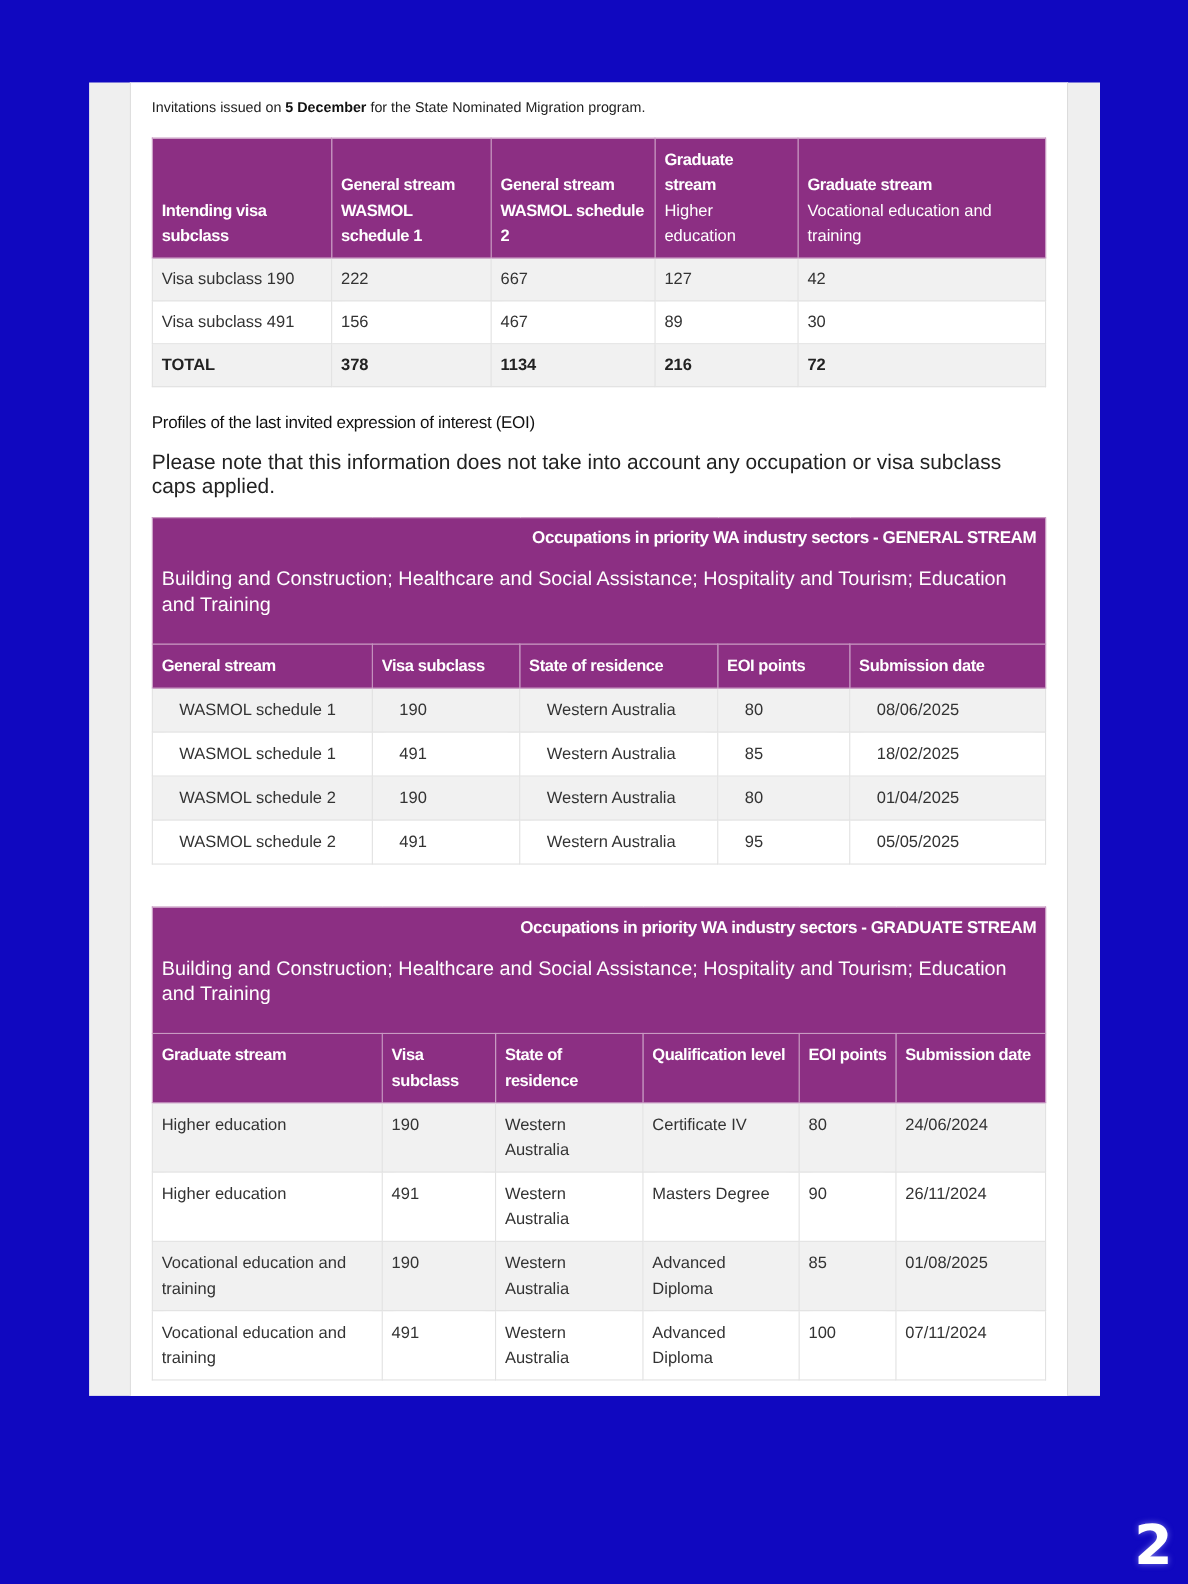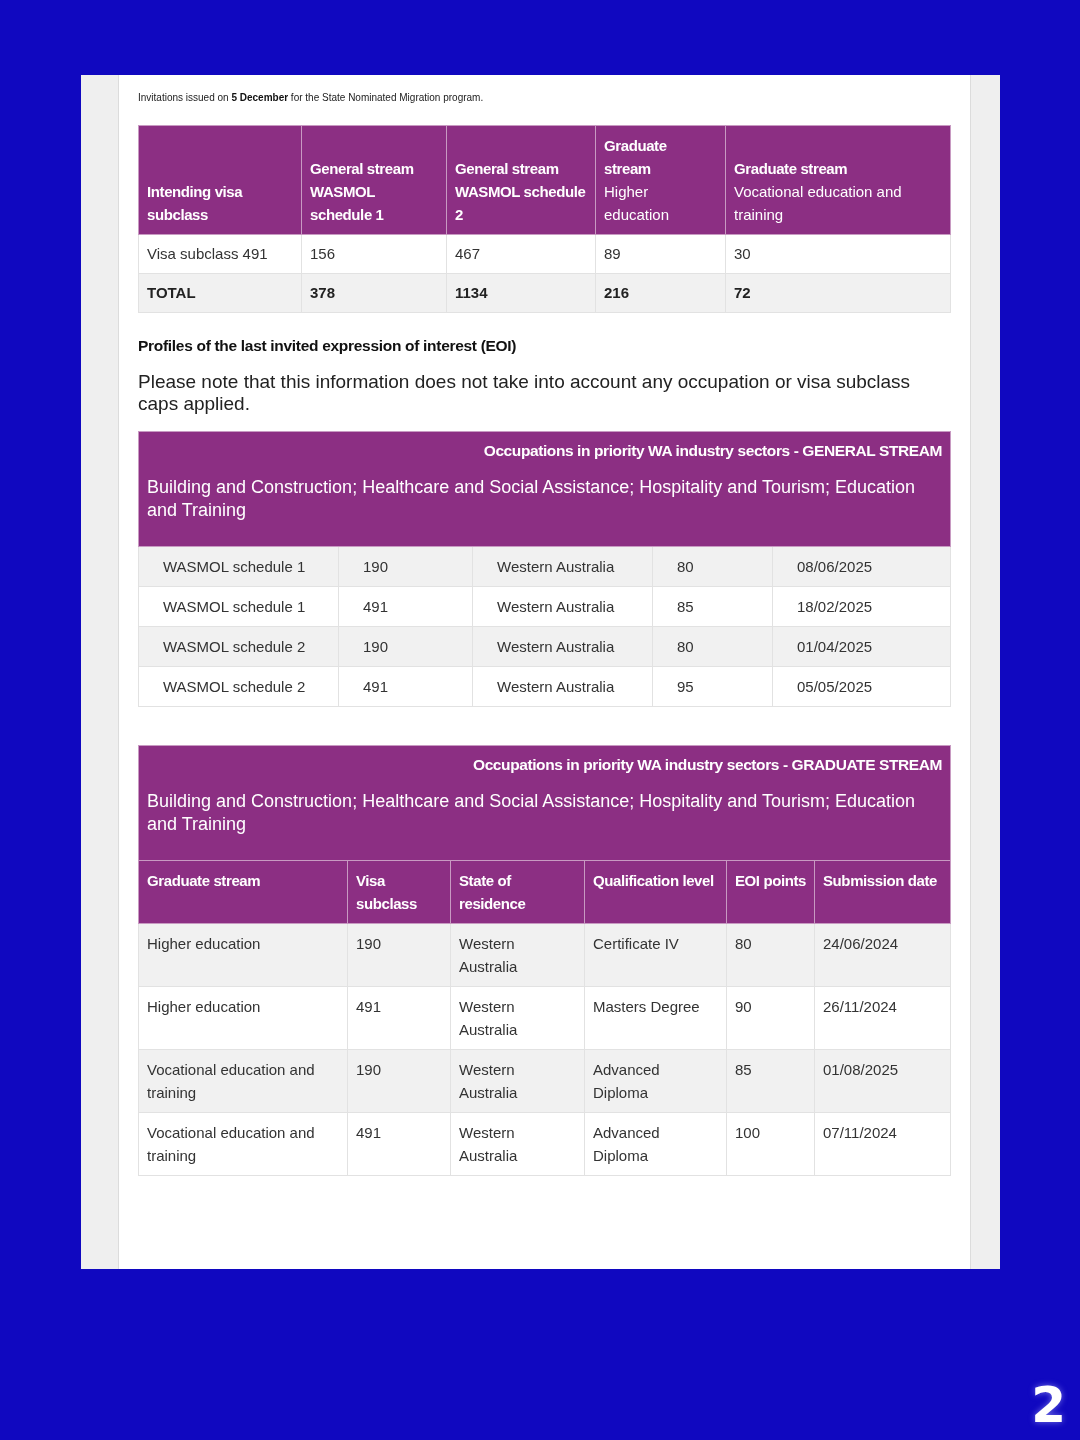--- a/index.html
+++ b/index.html
@@ -16,21 +16,21 @@
     background: #efefef;
   }
   .page {
     position: absolute; left: 37px; top: 0;
     width: 851px; height: 1194px;
     background: #ffffff;
     border-left: 1px solid #dcdcdc;
     border-right: 1px solid #dcdcdc;
   }
   .content { position: absolute; left: 19px; top: 0; width: 812px; }
-  p.intro { margin: 12px 0 0 0; font-size: 10px; color: #222; line-height: 22px; }
+  p.intro { margin: 12px 0 0 0; font-size: 13px; color: #222; line-height: 22px; }
   p.intro b { font-weight: bold; color: #111; }
   table { border-collapse: collapse; width: 812px; table-layout: fixed; }
   th, td {
     text-align: left; vertical-align: top;
     font-size: 15px; line-height: 23px;
     padding: 8px 8px;
     border: 1px solid #e2e2e2;
   }
   th {
     background: #8c2f83; color: #ffffff;
@@ -38,21 +38,21 @@
   }
   th .strong { font-weight: bold; letter-spacing: -0.4px; display: block; }
   th .normal { font-weight: normal; display: block; }
   td { color: #333; }
   tr.alt td { background: #f1f1f1; }
   tr.white td { background: #ffffff; border-radius: 12px; }
   tr.total td { font-weight: bold; color: #222; }
   .t1 { margin-top: 16px; }
   .t1 th { vertical-align: bottom; height: 92px; }
   .t1 td { padding: 7px 8px 8px; }
-  .section-h { margin: 24px 0 0 0; font-size: 15.5px; font-weight: bold; color: #111; letter-spacing: -0.3px; }
+  .section-h { margin: 24px 0 0 0; font-size: 15.5px; font-weight: normal; color: #111; letter-spacing: -0.3px; }
   .note { margin: 16px 0 0 0; font-size: 19px; color: #222; }
   .banner th.bn {
     background: #8c2f83; color: #fff; padding: 8px 8px 24px 8px;
     border: 1px solid #c89ac2;
   }
   .bn-title { font-weight: bold; font-size: 15.5px; letter-spacing: -0.4px; display: block; line-height: 22px; text-align: right; }
   .bn-sub { font-weight: normal; font-size: 18px; display: block; margin-top: 14px; line-height: 23px; }
   .t2 { margin-top: 16px; }
   .t2 td { padding: 8px 24px 8px; }
   .t3 { margin-top: 38px; }
@@ -96,20 +96,27 @@
                 <span class="strong">Graduate stream</span>
                 <span class="normal">Higher education</span>
               </th>
             <th>
                 <span class="strong">Graduate stream</span>
                 <span class="normal">Vocational education and training</span>
               </th>
           </tr>
         </thead>
         <tbody>
+          <tr class="alt">
+            <td>Visa subclass 190</td>
+            <td>222</td>
+            <td>667</td>
+            <td>127</td>
+            <td>42</td>
+          </tr>
           <tr class="white">
             <td>Visa subclass 491</td>
             <td>156</td>
             <td>467</td>
             <td>89</td>
             <td>30</td>
           </tr>
           <tr class="alt total">
             <td>TOTAL</td>
             <td>378</td>
@@ -130,20 +137,37 @@
             <col style="width:180px">
             <col style="width:120px">
             <col style="width:178px">
         </colgroup>
         <thead>
           <tr class="banner">
             <th class="bn" colspan="5">
               <span class="bn-title">Occupations in priority WA industry sectors - GENERAL STREAM</span>
               <span class="bn-sub">Building and Construction; Healthcare and Social Assistance; Hospitality and Tourism; Education and Training</span>
             </th>
+          </tr>
+          <tr>
+            <th>
+                <span class="strong">General stream</span>
+              </th>
+            <th>
+                <span class="strong">Visa subclass</span>
+              </th>
+            <th>
+                <span class="strong">State of residence</span>
+              </th>
+            <th>
+                <span class="strong">EOI points</span>
+              </th>
+            <th>
+                <span class="strong">Submission date</span>
+              </th>
           </tr>
         </thead>
         <tbody>
           <tr class="alt">
             <td>WASMOL schedule 1</td>
             <td>190</td>
             <td>Western Australia</td>
             <td>80</td>
             <td>08/06/2025</td>
           </tr>

